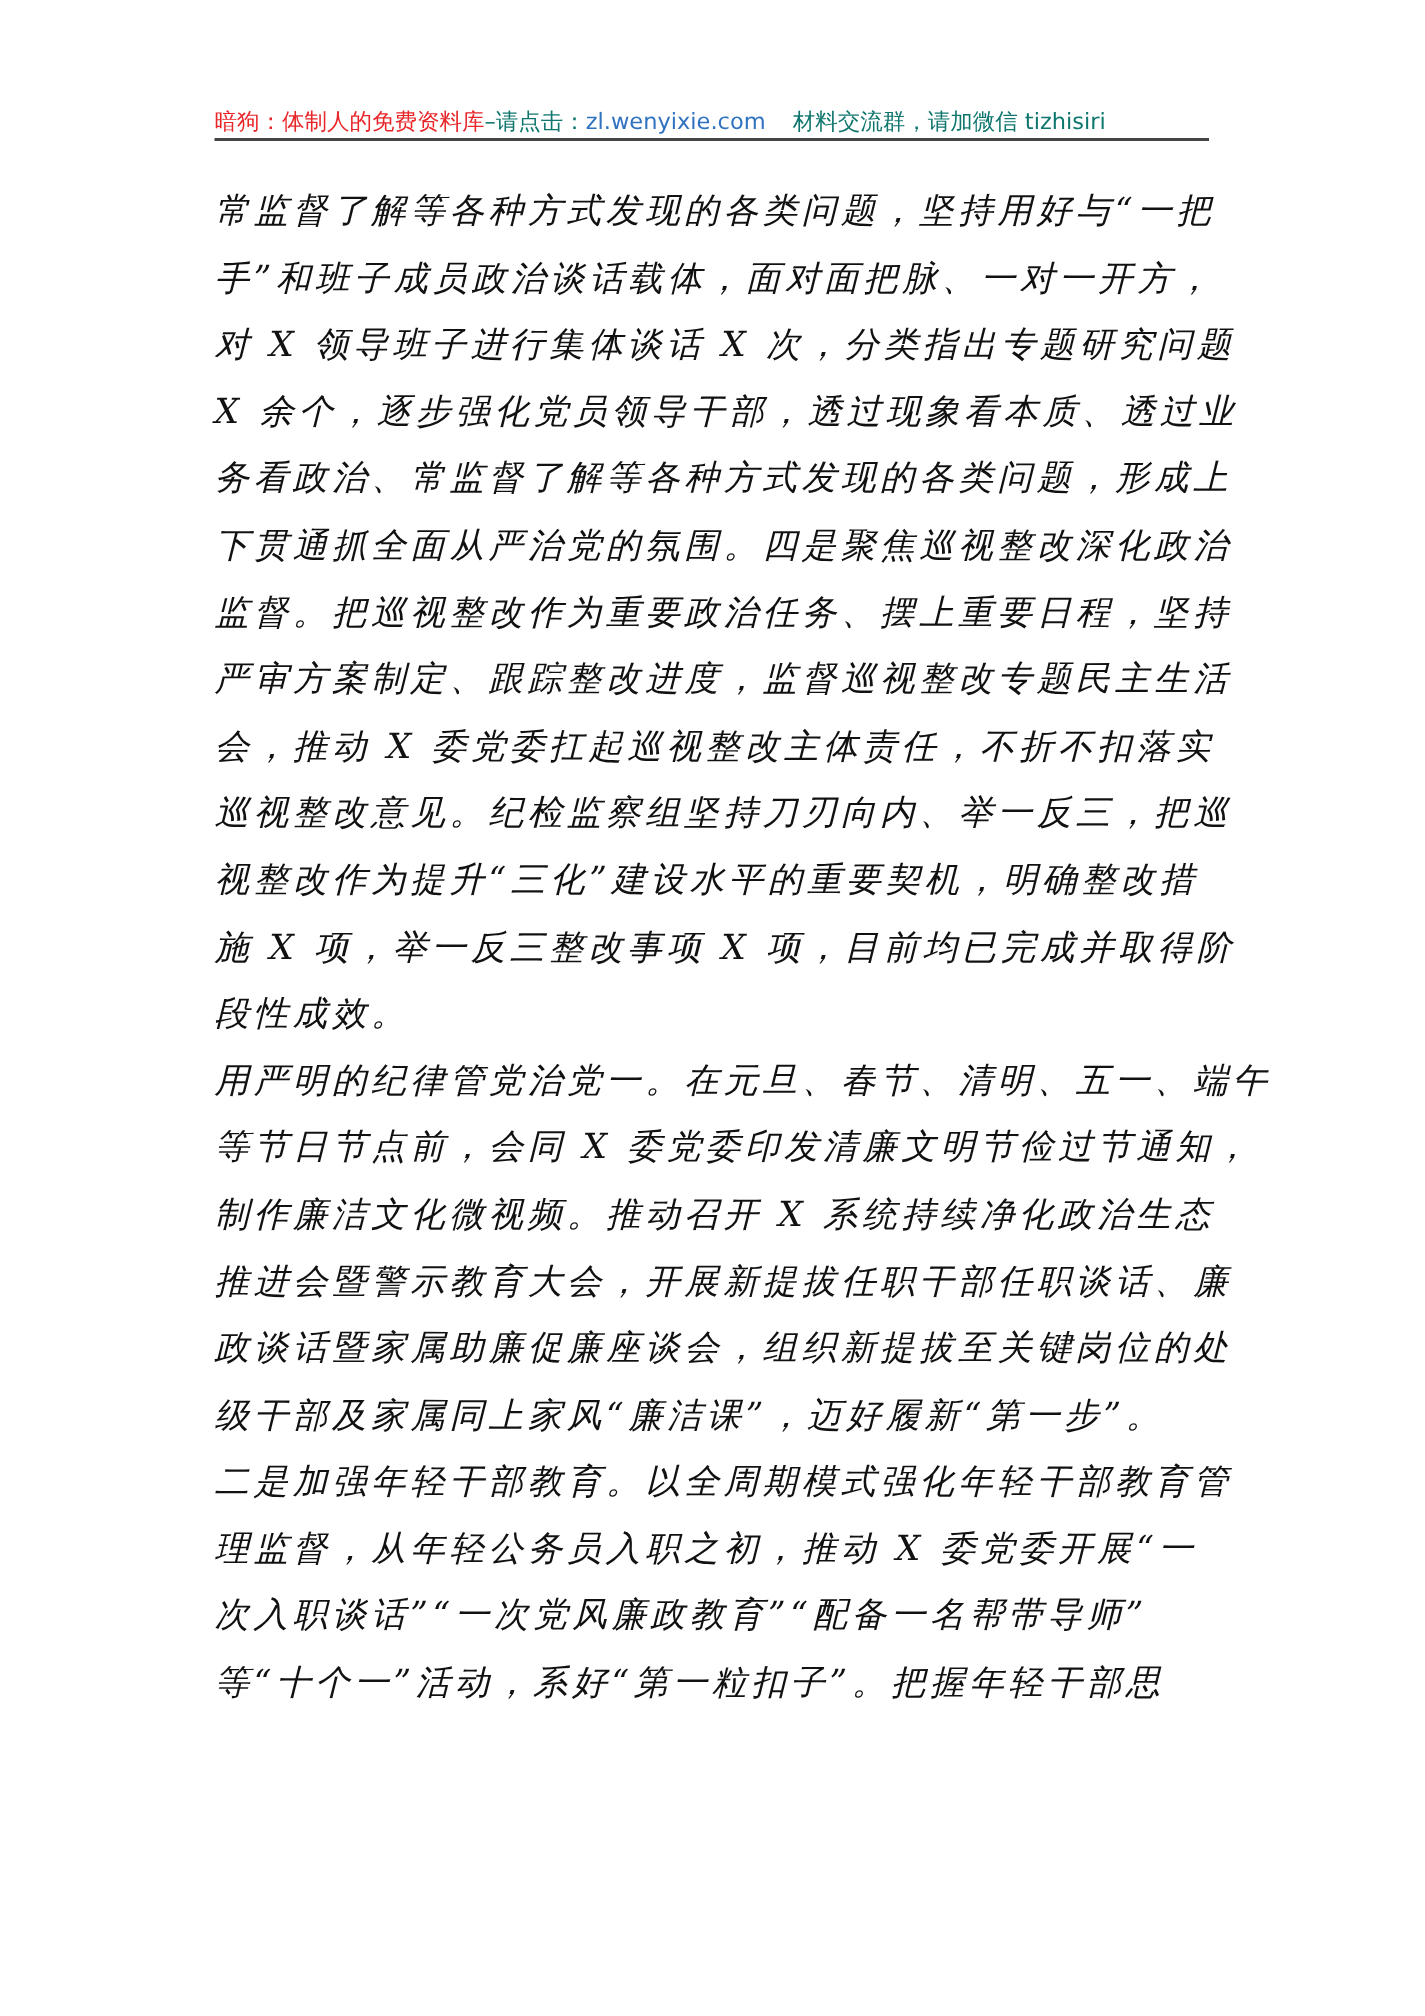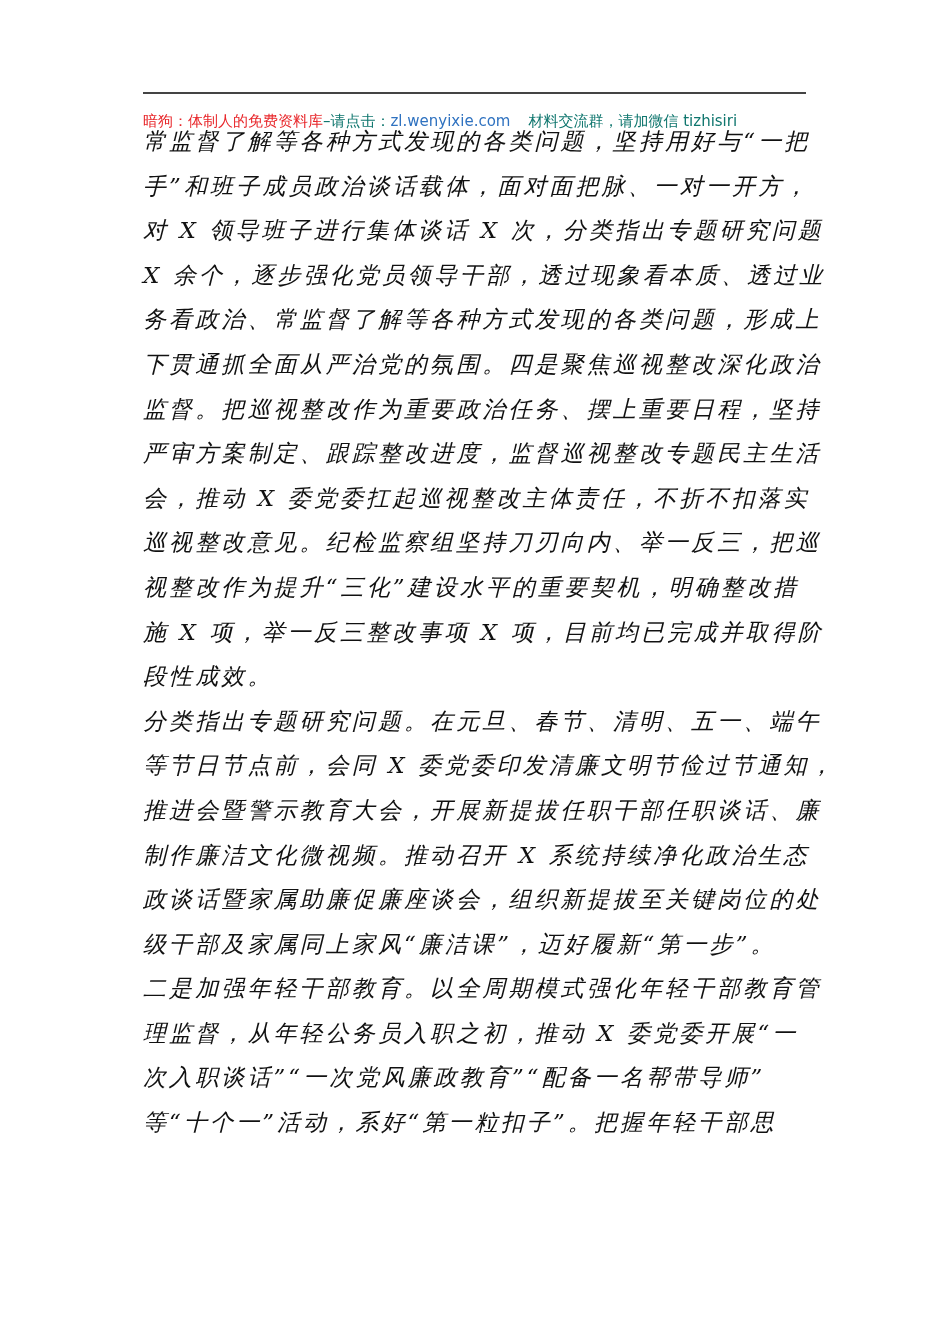--- a/index.html
+++ b/index.html
@@ -1,20 +1,20 @@
 <!DOCTYPE html>
 <html><head>
 <meta charset="utf-8">
 <style>
   html, body { margin: 0; padding: 0; background: #ffffff; }
   body { width: 950px; height: 1344px; position: relative; overflow: hidden; }
   .header {
     position: absolute; left: 143px; top: 70px; width: 663px; height: 22px;
     font-family: "DejaVu Sans", sans-serif; font-size: 15px; line-height: 22px;
-    white-space: nowrap; display: flex; align-items: flex-end; margin-top: 40px;
+    white-space: nowrap; display: flex; align-items: flex-end;
   }
   .header .red { color: #e8262a; }
   .header .dark { color: #0f766e; }
   .header .blue { color: #2f72c0; }
   .header .gap { display: inline-block; width: 18px; }
   .header-rule {
     position: absolute; left: 143px; top: 92px; width: 663px; height: 2px; background: #444444;
   }
   .page-body {
     position: absolute; left: 143px; top: 119px; width: 668px;
@@ -44,23 +44,23 @@
   <div class="line">X 余个，逐步强化党员领导干部，透过现象看本质、透过业</div>
   <div class="line">务看政治、常监督了解等各种方式发现的各类问题，形成上</div>
   <div class="line">下贯通抓全面从严治党的氛围。四是聚焦巡视整改深化政治</div>
   <div class="line">监督。把巡视整改作为重要政治任务、摆上重要日程，坚持</div>
   <div class="line">严审方案制定、跟踪整改进度，监督巡视整改专题民主生活</div>
   <div class="line">会，推动 X 委党委扛起巡视整改主体责任，不折不扣落实</div>
   <div class="line">巡视整改意见。纪检监察组坚持刀刃向内、举一反三，把巡</div>
   <div class="line">视整改作为提升“三化”建设水平的重要契机，明确整改措</div>
   <div class="line">施 X 项，举一反三整改事项 X 项，目前均已完成并取得阶</div>
   <div class="line">段性成效。</div>
-  <div class="line">分类指出专题研究问题。在元旦、春节、清明、五一、端午</div>
+  <div class="line">用严明的纪律管党治党一。在元旦、春节、清明、五一、端午</div>
   <div class="line">等节日节点前，会同 X 委党委印发清廉文明节俭过节通知，</div>
+  <div class="line">制作廉洁文化微视频。推动召开 X 系统持续净化政治生态</div>
   <div class="line">推进会暨警示教育大会，开展新提拔任职干部任职谈话、廉</div>
-  <div class="line">制作廉洁文化微视频。推动召开 X 系统持续净化政治生态</div>
   <div class="line">政谈话暨家属助廉促廉座谈会，组织新提拔至关键岗位的处</div>
   <div class="line">级干部及家属同上家风“廉洁课”，迈好履新“第一步”。</div>
   <div class="line">二是加强年轻干部教育。以全周期模式强化年轻干部教育管</div>
   <div class="line">理监督，从年轻公务员入职之初，推动 X 委党委开展“一</div>
   <div class="line">次入职谈话”“一次党风廉政教育”“配备一名帮带导师”</div>
   <div class="line">等“十个一”活动，系好“第一粒扣子”。把握年轻干部思</div>
 </div>
 
 </body></html>

